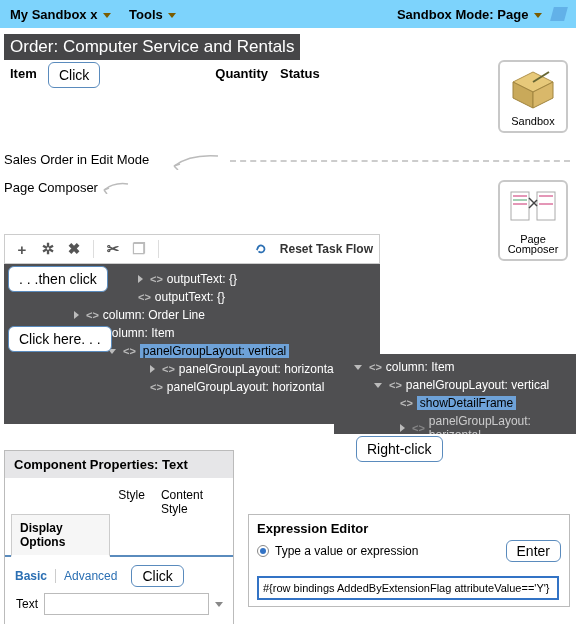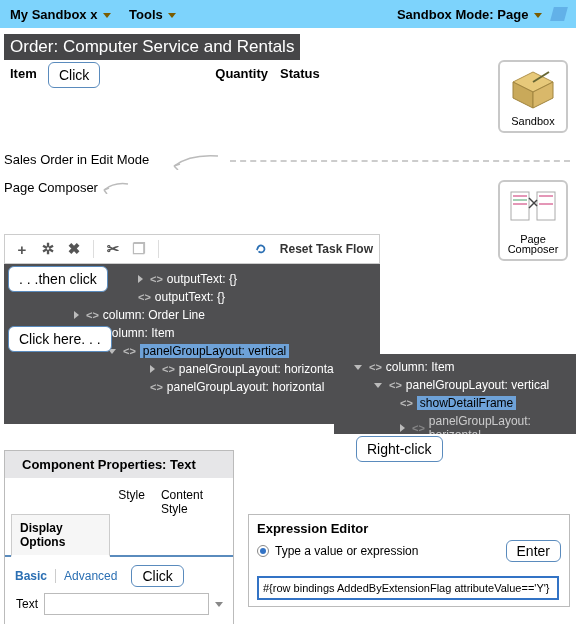--- a/index.html
+++ b/index.html
@@ -29,21 +29,21 @@
 .twisty-open{ width:0;height:0;border-left:4px solid transparent;border-right:4px solid transparent;border-top:5px solid #bbb;display:inline-block;margin-right:3px;}
 .tag-icon { font-size:11px; color:#bbb; font-weight:bold; }
 .sel-node { background:#6ea2d8; color:#000; padding:0 3px;}
 .small-tree { position:absolute; left:334px; top:354px; width:244px; height:80px; background:#4f4f51; color:#fff; font-size:12px; padding:4px;}
 .st-row{ display:flex; align-items:center; gap:4px; padding:2px 0;}
 .st-1{padding-left:16px;} .st-2{padding-left:36px;} .st-3{padding-left:62px;} .st-4{padding-left:62px;}
 .sel-node2{ background:#6ea2d8; color:#000; padding:0 3px;}
 .icon-box { position:absolute; border:2px solid #c8c8c8; border-radius:6px; width:70px; text-align:center; background:#fff; padding:6px 0 4px;}
 .icon-box .lbl{ font-size:11px; margin-top:2px;}
 .props-panel { position:absolute; left:4px; top:450px; width:230px; border:1px solid #bbb; background:#fff;}
-.props-title{ background:#e6e6e8; padding:6px 17px; font-weight:bold; font-size:13px;}
+.props-title{ background:#e6e6e8; padding:6px 9px; font-weight:bold; font-size:13px;}
 .tabs{ display:flex; border-bottom:2px solid #5a8bbd; padding-left:6px; margin-top:4px;}
 .tab{ padding:6px 8px; font-size:12px;}
 .tab.active{ font-weight:bold; border:1px solid #ccc; border-bottom:2px solid #fff; margin-bottom:-2px; background:#f6f6f6;margin-top:32px;}
 .subtabs{ display:flex; gap:8px; padding:8px 10px 0; align-items:center; font-size:12px;}
 .subtabs .sub{color:#2b6fb3;} .subtabs .sub.active{font-weight:bold;}
 .subtabs .divider{ width:1px; height:14px; background:#ccc;}
 .form-row{ display:flex; align-items:center; padding:6px 10px; gap:6px;}
 .form-row label{ width:66px; text-align:right; font-size:12px;}
 .form-row input{ flex:1; height:22px; border:1px solid #bbb; font-size:12px; padding:0 4px;}
 .dd-arrow{ width:0;height:0;border-left:4px solid transparent;border-right:4px solid transparent;border-top:5px solid #888;}

